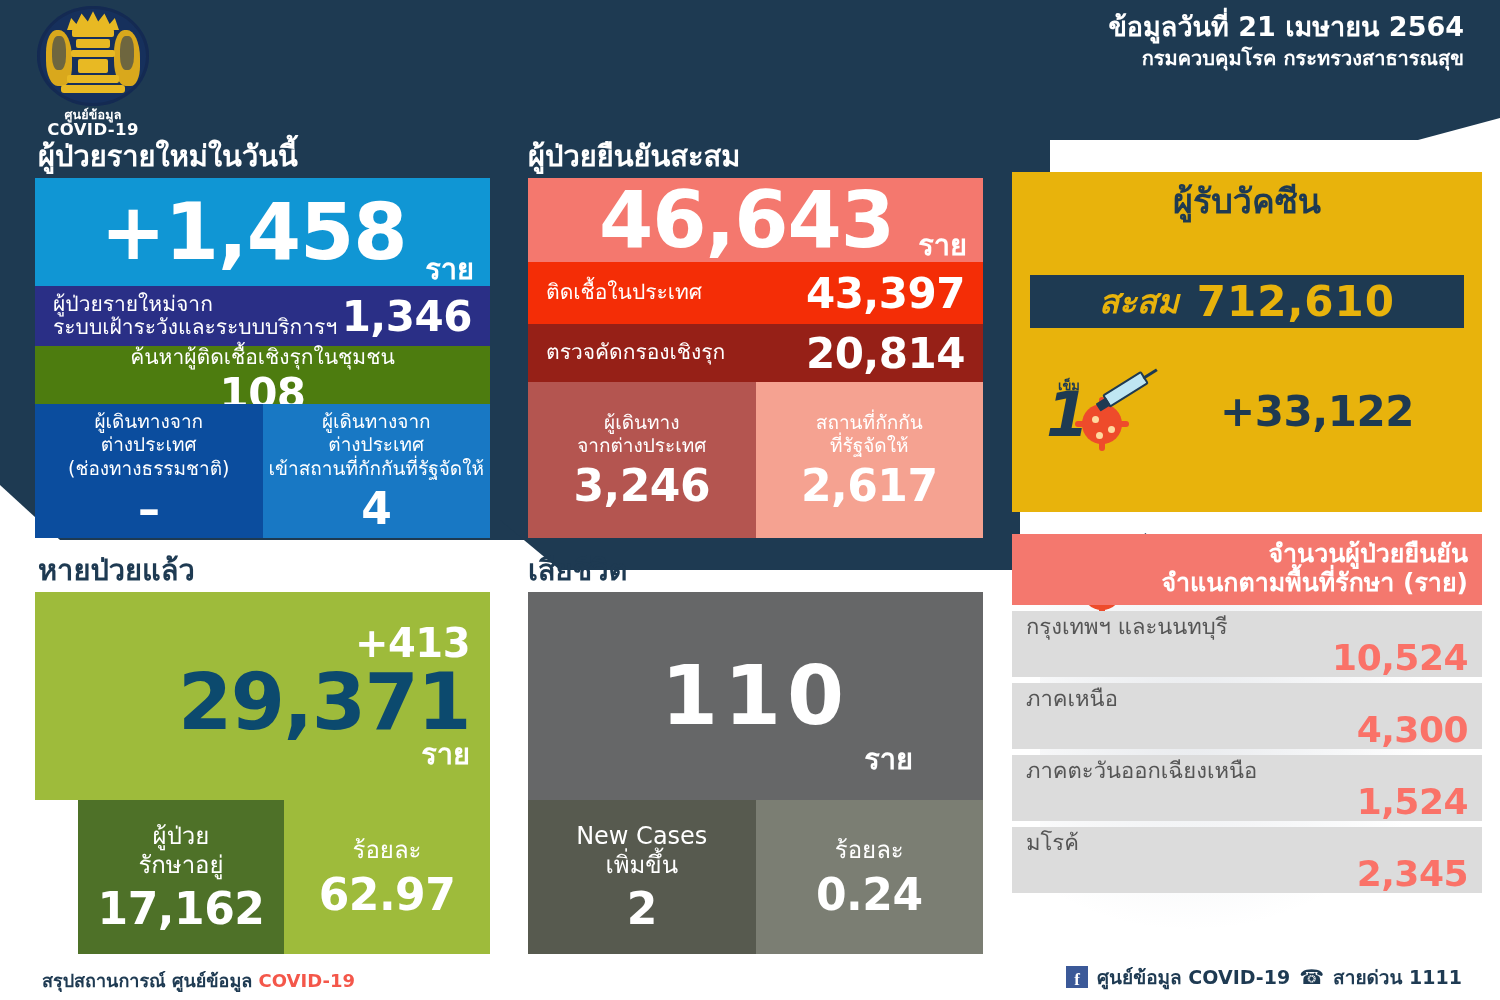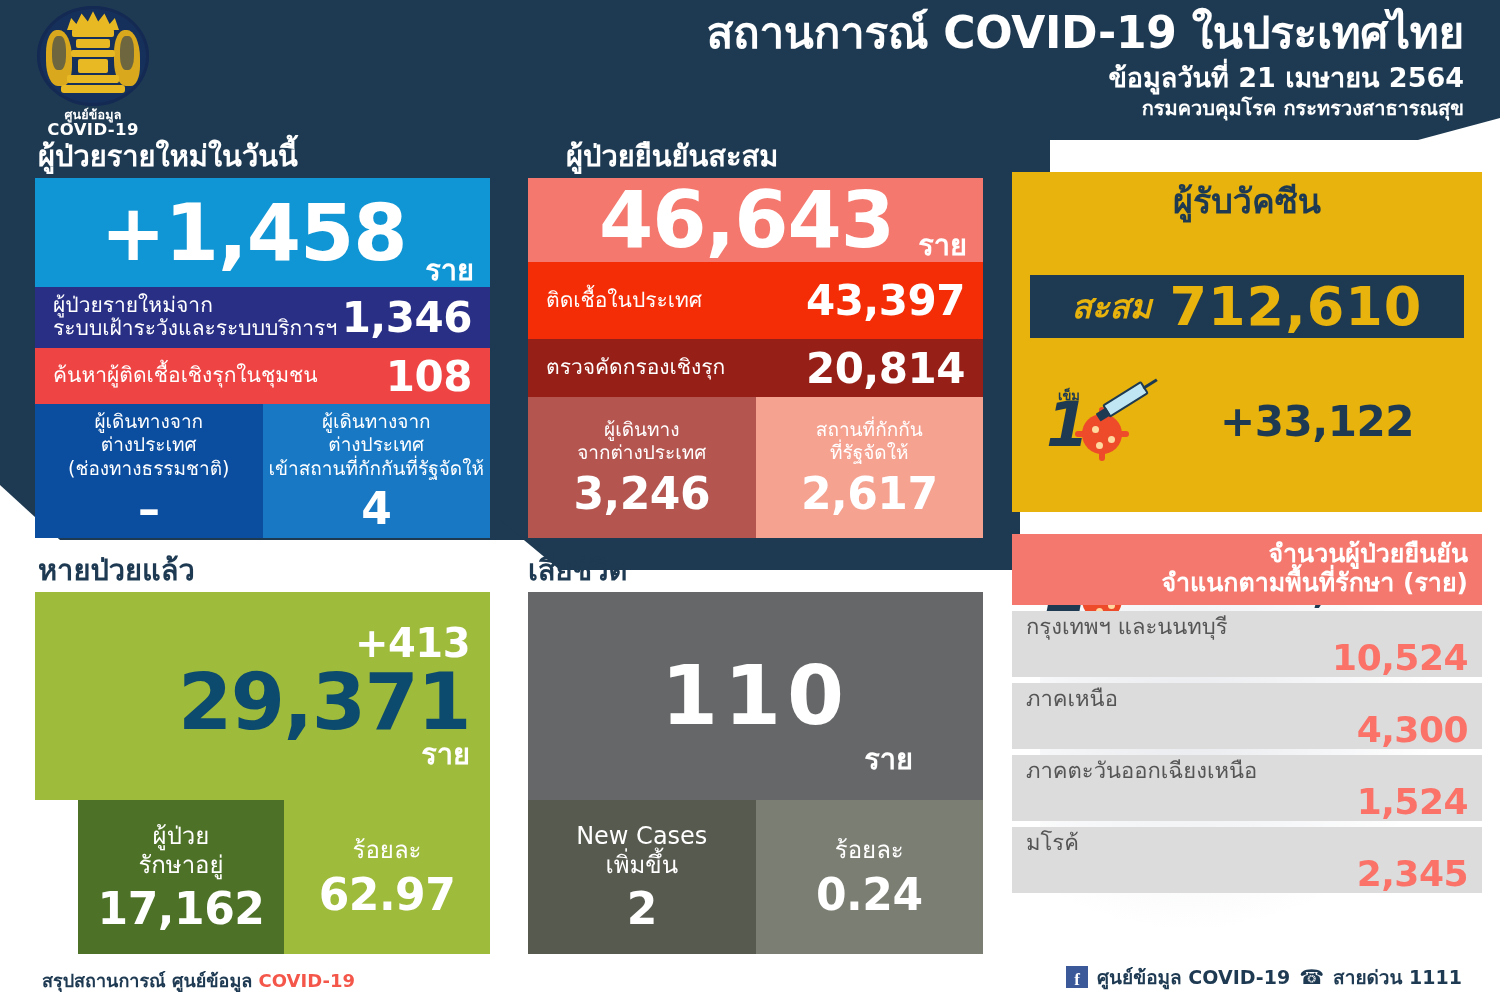--- a/index.html
+++ b/index.html
@@ -84,30 +84,30 @@
   .half-cell { flex:1; display:flex; flex-direction:column; align-items:center; justify-content:center; padding:6px 4px; }
   .half-label { color:#ffffff; font-size:19px; font-weight:500; line-height:1.22; text-align:center; }
   .half-val { color:#ffffff; font-size:44px; font-weight:bold; line-height:1.05; margin-top:6px; letter-spacing:-.5px; }
 
   
   #panel-new { left:35px; top:178px; width:455px; height:360px; }
   #nc-main { height:112px; background:#1096d4; }
   #nc-main .big-num { font-size:78px; padding-right:18px; }
   #nc-rai { right:16px; bottom:2px; }
   #nc-r1 { height:62px; background:#2a2f86; }
-  #nc-r2 { height:58px; background:#ef4444; }
+  #nc-r2 { height:58px; background:#4d7c0f;flex-direction:column; }
   #nc-h-left { background:#0b4d9e; }
   #nc-h-right { background:#1878c4; }
 
   
   #panel-cum { left:528px; top:178px; width:455px; height:360px; }
   #cm-main { height:84px; background:#f4786e; }
   #cm-main .big-num { font-size:78px; padding-right:18px; }
   #cm-rai { right:16px; bottom:2px; }
-  #cm-r1 { height:77px; background:#f42d06; }
+  #cm-r1 { height:62px; background:#f42d06; }
   #cm-r2 { height:58px; background:#962017; }
   #cm-h-left { background:#b45550; }
   #cm-h-right { background:#f5a291; }
 
   
   #panel-rec { left:35px; top:592px; width:455px; height:362px; }
   #rc-main { height:208px; background:#9ebb3b; flex-direction:column; align-items:flex-end; justify-content:center; padding-right:20px; }
   #rc-delta { color:#ffffff; font-size:40px; font-weight:bold; line-height:1; letter-spacing:-.5px; }
   #rc-num { color:#0c4a6e; font-size:78px; font-weight:bold; line-height:1.02; letter-spacing:-1.5px; }
   #rc-rai { color:#ffffff; font-size:29px; font-weight:bold; line-height:1; margin-top:-2px; }
@@ -127,21 +127,21 @@
     position:absolute; left:1012px; top:172px; width:470px; height:340px;
     background:#e8b30c; z-index:5; padding:10px 18px 12px;
     display:flex; flex-direction:column;gap:46px;
   }
   #vax-title { color:#1e3a52; font-size:34px; font-weight:bold; text-align:center; line-height:1.15; }
   #vax-total-box {
     background:#1e3a52; margin-top:8px; height:84px;
     display:flex; align-items:center; justify-content:center; gap:18px;
   }
   #vax-total-label { color:#e8b30c; font-size:33px; font-weight:bold; font-style:italic; }
-  #vax-total-val { color:#e8b30c; font-size:54px; font-weight:bold; letter-spacing:1px; }
+  #vax-total-val { color:#e8b30c; font-size:42px; font-weight:bold; letter-spacing:1px; }
   .dose-row { flex:1; display:flex; align-items:center; }
   .dose-icon { width:140px; height:74px; position:relative; flex:0 0 140px; }
   .dose-val { flex:1; text-align:center; color:#1e3a52; font-size:42px; font-weight:bold; letter-spacing:-.5px; }
   #dose-divider { height:2px; background:#ffffff; margin:0 10px; }
   .khem-lbl { position:absolute; left:28px; top:1px; color:#1e3a52; font-size:13px; font-weight:bold; }
   .dose-digit { position:absolute; left:16px; top:10px; color:#1e3a52; font-size:62px; font-weight:bold; line-height:1; font-style:italic; }
   .virus { position:absolute; width:40px; height:40px; border-radius:50%; background:#ee4b2b; left:52px; top:30px; }
   .virus::before, .virus::after { content:""; position:absolute; background:#ee4b2b; }
   .virus::before { left:-7px; top:17px; width:54px; height:6px; border-radius:3px; }
   .virus::after  { left:17px; top:-7px; width:6px; height:54px; border-radius:3px; }
@@ -192,21 +192,20 @@
     <div class="em-tier em-t3"></div>
       <div class="em-tier em-t4"></div>
     <div class="em-tier em-t5"></div>
       <div class="em-tier em-t6"></div>
   </div>
   <div id="emblem-sub1">ศูนย์ข้อมูล</div>
   <div id="emblem-sub2">COVID-19</div>
 </div>
 
 <div id="header-text">
-  <div id="main-title">สถานการณ์ COVID-19 ในประเทศไทย</div>
   <div id="date-line">ข้อมูลวันที่ 21 เมษายน 2564</div>
   <div id="dept-line">กรมควบคุมโรค กระทรวงสาธารณสุข</div>
 </div>
 
 <div class="sec-cap cap-white" style="left:38px; top:142px;">ผู้ป่วยรายใหม่ในวันนี้</div>
 <div id="panel-new" class="panel">
   <div id="nc-main" class="big-row">
     <span class="big-num">+1,458</span>
     <span id="nc-rai" class="rai-tag">ราย</span>
   </div>
@@ -228,21 +227,21 @@
     </div>
     <div id="nc-h-right" class="half-cell">
       <span class="half-label" style="white-space:pre-line;">ผู้เดินทางจาก
 ต่างประเทศ
 เข้าสถานที่กักกันที่รัฐจัดให้</span>
       <span class="half-val">4</span>
     </div>
   </div>
 </div>
 
-<div class="sec-cap cap-white" style="left:528px; top:142px;margin-left:38px;">ผู้ป่วยยืนยันสะสม</div>
+<div class="sec-cap cap-white" style="left:528px; top:142px;">ผู้ป่วยยืนยันสะสม</div>
 <div id="panel-cum" class="panel">
   <div id="cm-main" class="big-row">
     <span class="big-num">46,643</span>
     <span id="cm-rai" class="rai-tag">ราย</span>
   </div>
   <div id="cm-r1" class="sub-row">
     <span class="sub-label">ติดเชื้อในประเทศ</span>
     <span class="sub-val">43,397</span>
   </div>
   <div id="cm-r2" class="sub-row">

